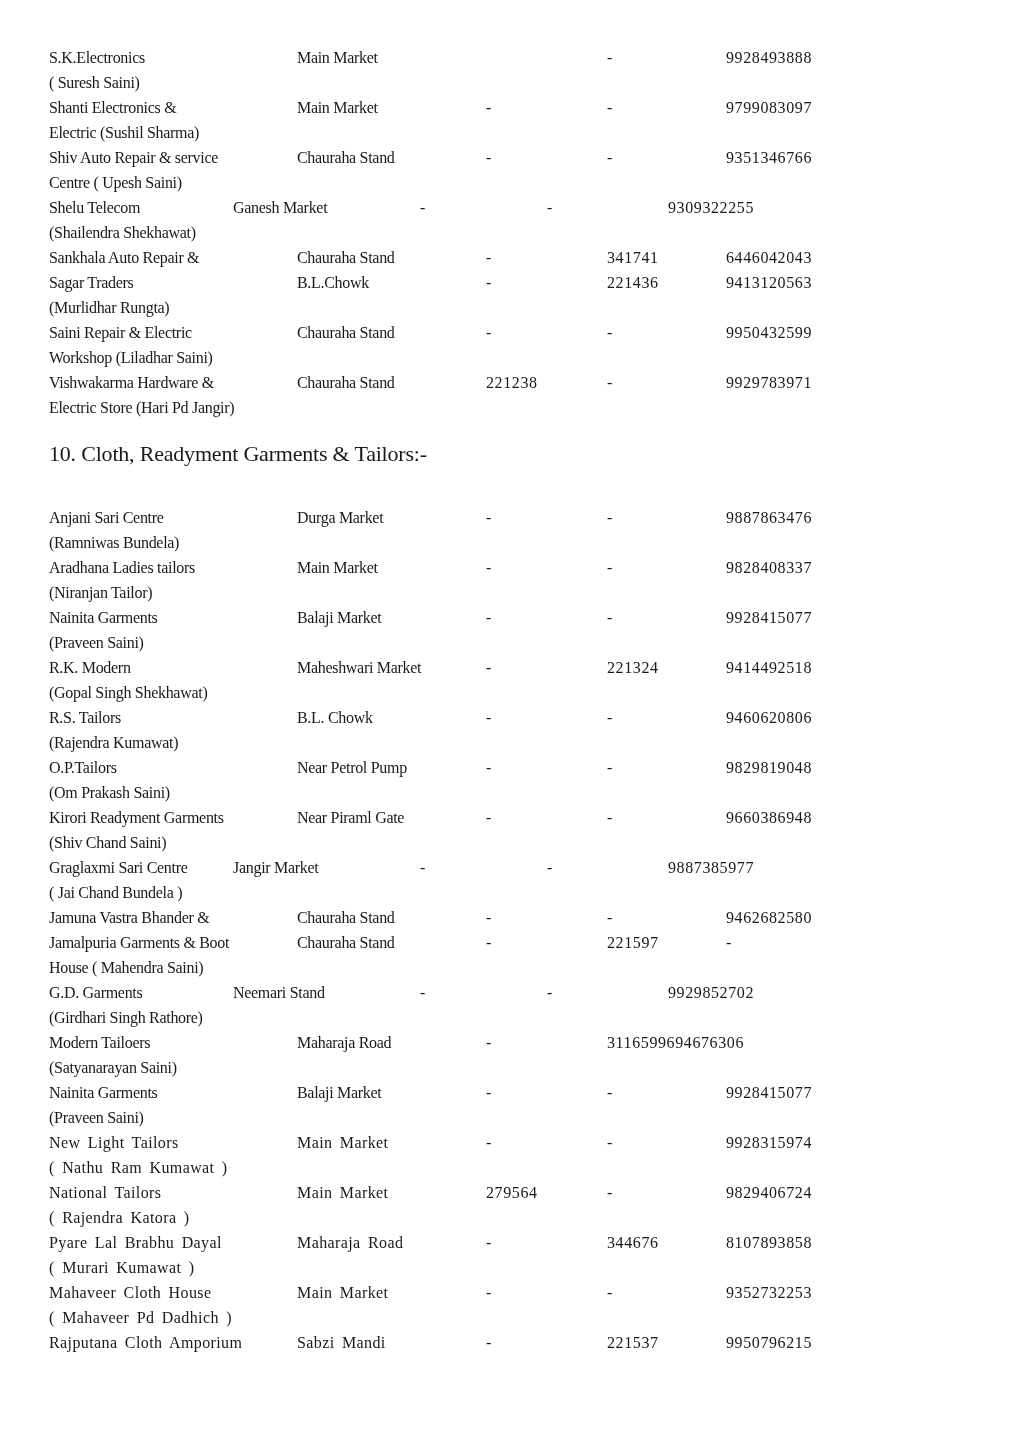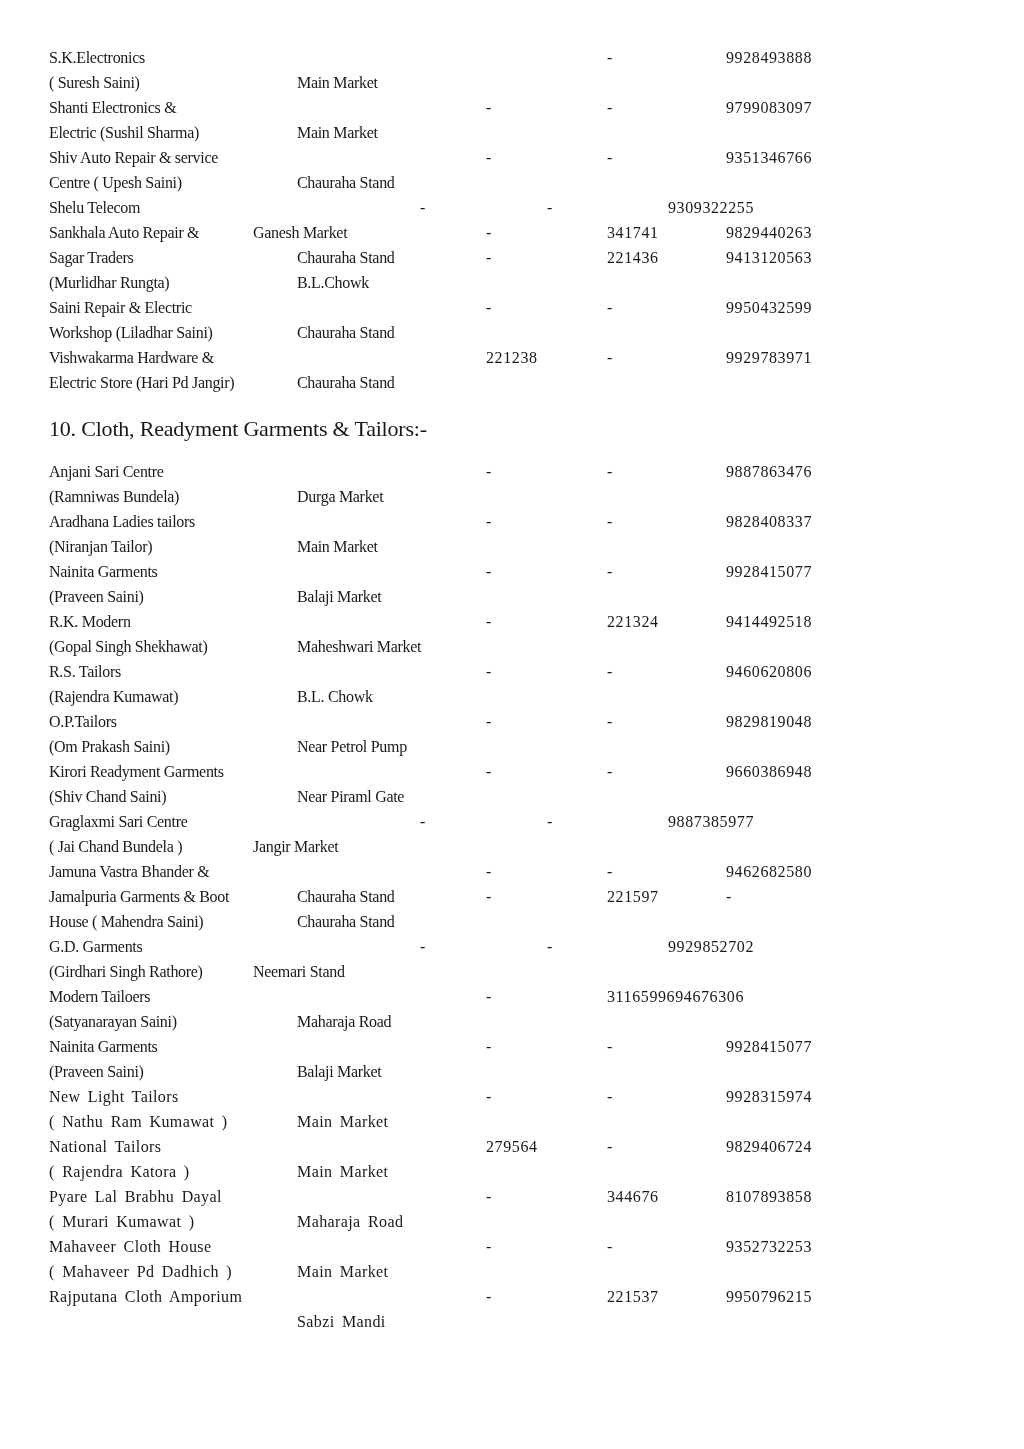--- a/index.html
+++ b/index.html
@@ -8,35 +8,35 @@
     background:#ffffff;
     font-family:"Liberation Serif","DejaVu Serif",serif;
     color:#191919;
     overflow:hidden;
   }
   .page{position:relative;width:1024px;height:1449px;padding-top:45px;box-sizing:border-box;}
   .section{position:relative;}
   .line{position:relative;height:25px;font-size:16px;letter-spacing:-0.3px;}
   .cell{position:absolute;top:0;white-space:nowrap;line-height:25px;}
   .c-name{left:49px;}
-  .c-market{left:297px;margin-top:25px;}
+  .c-market{left:297px;}
   .c-c1{left:486px;}
   .c-c2{left:607px;}
   .c-phone{left:726px;}
   .num{letter-spacing:0.6px;}
   
-  .entry.narrow .c-market{left:253px;}
+  .entry.narrow .c-market{left:233px;}
   .entry.narrow .c-c1{left:420px;}
   .entry.narrow .c-c2{left:547px;}
   .entry.narrow .c-phone{left:668px;}
   
   .entry.wide .line{letter-spacing:0.4px;word-spacing:3px;}
   .doc-heading{
     height:30px;line-height:30px;
-    margin:19px 0 15px 0;
+    margin:19px 0 36px 0;
     padding-left:49px;
     font-size:22px;letter-spacing:-0.2px;
     white-space:nowrap;
   }
 </style>
 </head>
 <body>
 
 <div class="page">
   <div class="section" id="section-top">
@@ -76,28 +76,31 @@
         </div>
       </div>
       <div class="entry narrow">
         <div class="line">
           <span class="cell c-name">Shelu Telecom</span>
           <span class="cell c-market">Ganesh Market</span>
           <span class="cell c-c1 num">-</span>
           <span class="cell c-c2 num">-</span>
           <span class="cell c-phone num">9309322255</span>
         </div>
+        <div class="line">
+          <span class="cell c-name">(Shailendra Shekhawat)</span>
+        </div>
       </div>
       <div class="entry">
         <div class="line">
           <span class="cell c-name">Sankhala Auto Repair &amp;</span>
           <span class="cell c-market">Chauraha Stand</span>
           <span class="cell c-c1 num">-</span>
           <span class="cell c-c2 num">341741</span>
-          <span class="cell c-phone num">9829440263</span>
+          <span class="cell c-phone num">6446042043</span>
         </div>
       </div>
       <div class="entry">
         <div class="line">
           <span class="cell c-name">Sagar Traders</span>
           <span class="cell c-market">B.L.Chowk</span>
           <span class="cell c-c1 num">-</span>
           <span class="cell c-c2 num">221436</span>
           <span class="cell c-phone num">9413120563</span>
         </div>

